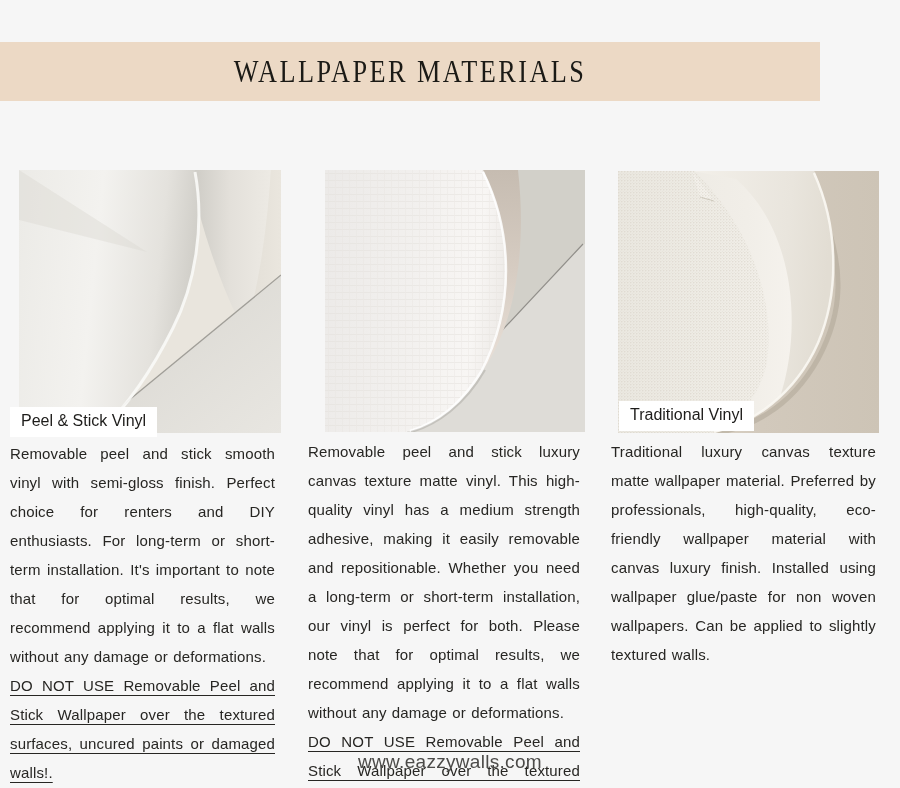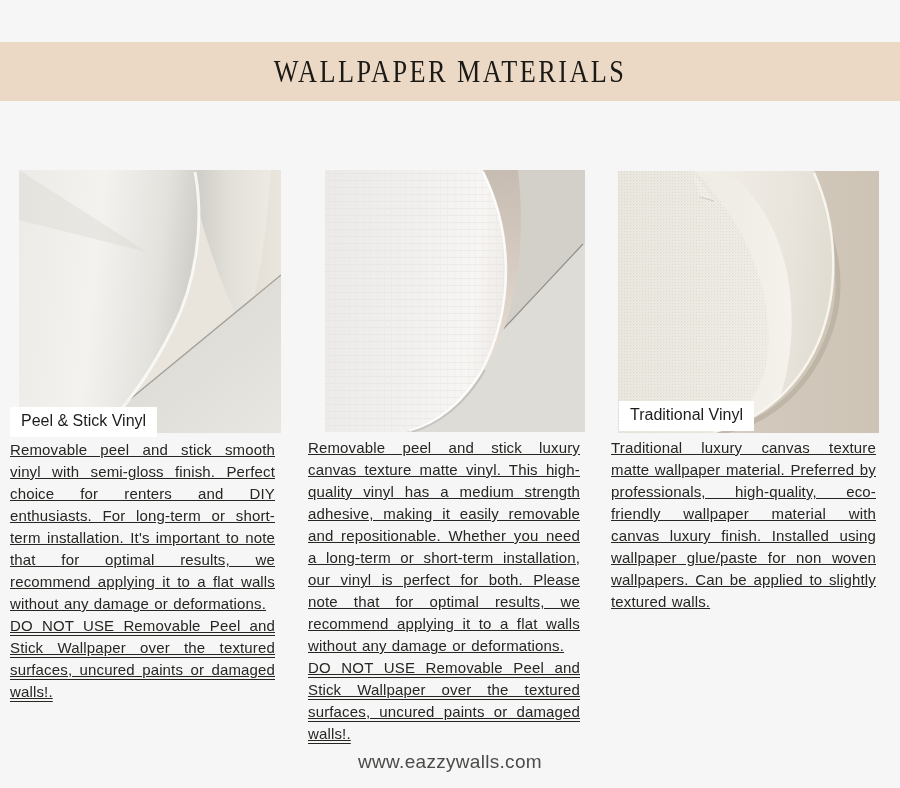--- a/index.html
+++ b/index.html
@@ -1,43 +1,43 @@
 <!DOCTYPE html>
 <html><head>
 <meta charset="utf-8">
 <style>
   html,body { margin:0; padding:0; background:#f6f6f6; }
   .page {
     position:relative; width:900px; height:788px; overflow:hidden;
     background:#f6f6f6; font-family:"Liberation Sans", sans-serif;
   }
   .header-band {
-    position:absolute; left:0; top:42px; width:900px; height:59px;
+    position:absolute; left:0; top:42px; width:820px; height:59px;
     background:#ecd9c5; display:flex; align-items:center; justify-content:center;
   }
   .page-title {
     font-family:"Liberation Serif", serif; font-size:32px; font-weight:400;
     letter-spacing:3px; color:#1b1a16; white-space:nowrap;
     transform:scaleX(0.82);
   }
   .figure { position:absolute; }
   .figure svg { display:block; width:100%; height:100%; }
   .fig1 { left:19px;  top:170px; width:262px; height:263px; }
   .fig2 { left:325px; top:170px; width:260px; height:262px; }
   .fig3 { left:618px; top:171px; width:261px; height:262px; }
   .label {
     position:absolute; background:#ffffff; color:#1d1c1a;
     font-size:16px; line-height:1; padding:6px 11px 8px; white-space:nowrap;
   }
   .lab1 { left:10px;  top:407px; }
   .lab2 { left:326px; top:399px; }
   .lab3 { left:619px; top:401px; }
   .textcol {
-    position:absolute; font-size:15px; line-height:22px; color:#272623;
-    text-align:justify; letter-spacing:0.15px; word-spacing:1px;text-decoration:underline;
+    position:absolute; font-size:15px; line-height:29px; color:#272623;
+    text-align:justify; letter-spacing:0.15px; word-spacing:1px;
   }
   .textcol p { margin:0; }
   .warning {
     text-decoration:underline;
     text-decoration-thickness:1.3px;
     text-underline-offset:3.5px;
   }
   .txt1 { left:10px;  top:439px; width:265px; }
   .txt2 { left:308px; top:437px; width:272px; }
   .txt3 { left:611px; top:437px; width:265px; }

